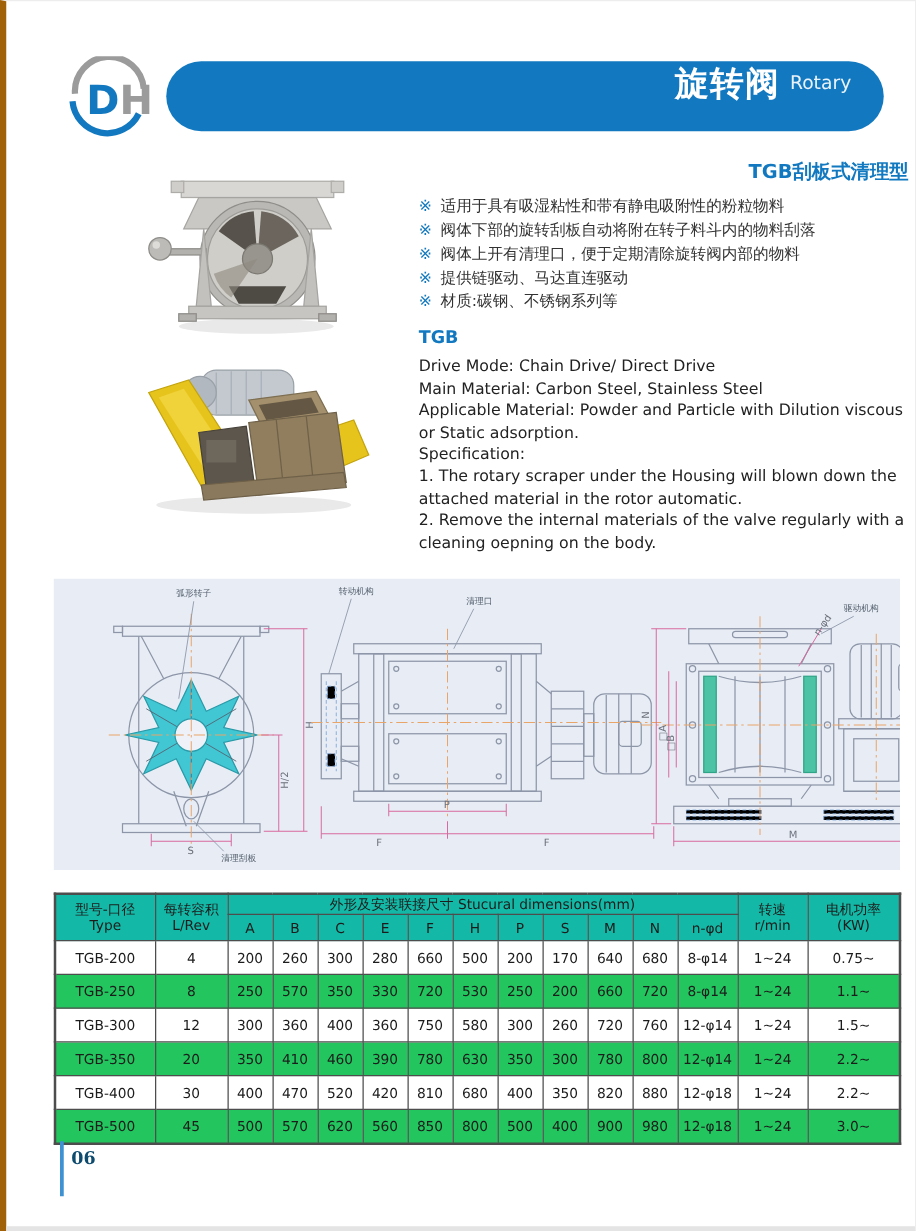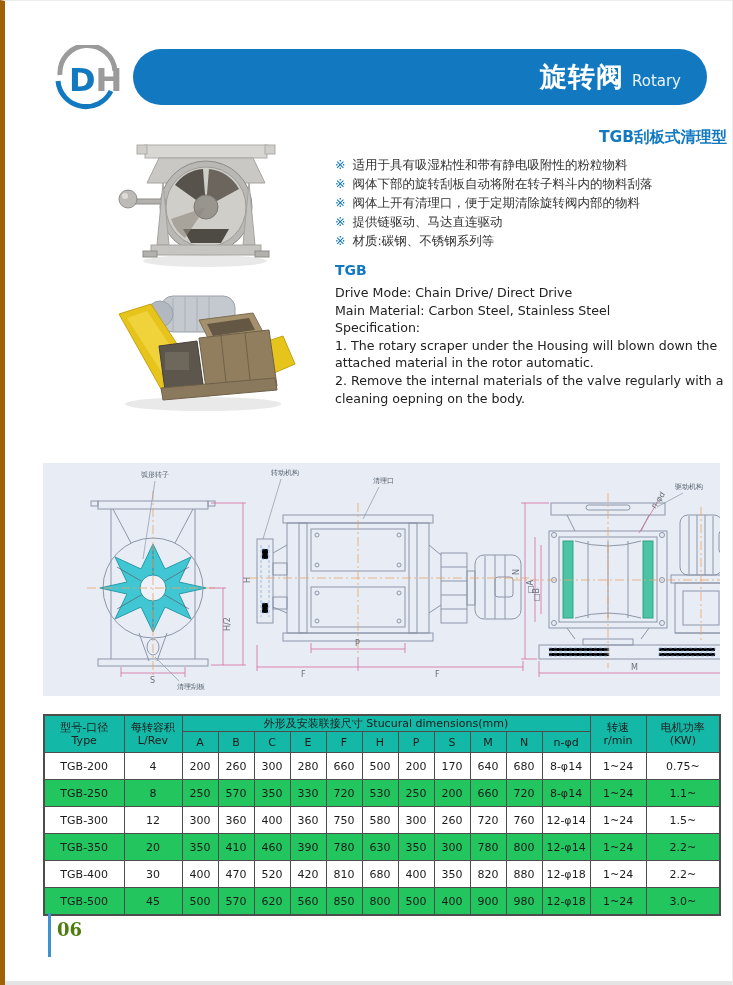--- a/index.html
+++ b/index.html
@@ -4,21 +4,21 @@
 <style>
   html,body{margin:0;padding:0;background:#fff;}
   .page{position:relative;width:733px;height:985px;background:#ffffff;
         border-left:5px solid #a16207;border-top:1px solid #ededed;border-right:1px solid #ededed;
         font-family:"DejaVu Sans","Liberation Sans",sans-serif;color:#222;overflow:hidden;box-sizing:border-box;}
   .bottom-strip{position:absolute;left:0;bottom:0;width:733px;height:4px;background:#e4e4e4;}
 
   
   .logo{position:absolute;left:46px;top:44px;width:76px;height:68px;}
   .banner{position:absolute;left:128px;top:48px;width:574px;height:56px;background:#1279c0;
-          border-radius:28px;display:flex;align-items:center;justify-content:flex-end;padding-right:26px;box-sizing:border-box;}
+          border-radius:28px;display:flex;align-items:flex-start;justify-content:flex-end;padding-right:26px;box-sizing:border-box;}
   .banner .zh{color:#fff;font-size:27px;font-weight:bold;letter-spacing:1px;}
   .banner .en{color:#eaf3fb;font-size:15px;margin-left:8px;margin-top:8px;}
 
   
   .photos{position:absolute;left:90px;top:132px;width:225px;height:290px;}
   .photo1{position:absolute;left:18px;top:4px;}
   .photo2{position:absolute;left:8px;top:155px;}
   .intro{position:absolute;left:330px;top:126px;width:392px;}
   .intro h2{margin:0 0 7px 0;font-size:15.5px;font-weight:bold;color:#1279c0;text-align:right;}
   .bullets{list-style:none;margin:0;padding:0;}
@@ -37,21 +37,21 @@
   .spec-table thead th{background:#14b8a6;font-weight:normal;}
   .spec-table .h2l{line-height:13px;padding:3px 0;}
   .spec-table thead .sub th{height:20px;}
   .spec-table tbody td{height:26px;background:#fff;}
   .spec-table tbody tr.alt td{background:#22c55e;}
   .spec-table{border:2px solid #4d4d4d;}
 
   
   .pageno-bar{position:absolute;left:43px;top:912px;width:3px;height:44px;background:#3f92d2;}
   .pageno{position:absolute;left:52px;top:918px;font-family:"DejaVu Serif","Liberation Serif",serif;
-          font-size:18px;font-weight:bold;color:#4d7c0f;}
+          font-size:14px;font-weight:bold;color:#0c4a6e;}
 
   
   svg text{font-family:"DejaVu Sans","Liberation Sans",sans-serif;}
   .dwg-label{font-size:7px;fill:#55606e;}
   .dim-label{font-size:8px;fill:#6a6f7a;}
 </style>
 </head>
 <body>
 
 <div class="page">
@@ -134,20 +134,21 @@
         </li>
       <li>
           <span class="mark">※</span>
           <span>材质:碳钢、不锈钢系列等</span>
         </li>
     </ul>
     <h3>TGB</h3>
     <div class="enlines">
       <p>Drive Mode: Chain Drive/ Direct Drive</p>
       <p>Main Material: Carbon Steel, Stainless Steel</p>
+      <p>Applicable Material: Powder and Particle with Dilution viscous or Static adsorption.</p>
       <p>Specification:</p>
       <p>1. The rotary scraper under the Housing will blown down the attached material in the rotor automatic.</p>
       <p>2. Remove the internal materials of the valve regularly with a cleaning oepning on the body.</p>
     </div>
   </div>
 
   <div class="drawing-panel">
     <svg width="677" height="233" viewBox="0 0 677 233">
 
       <g stroke="#8d96a8" fill="none" stroke-width="1">

